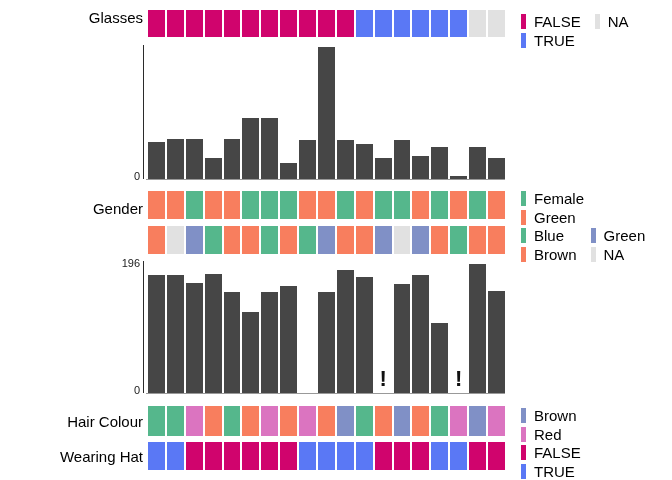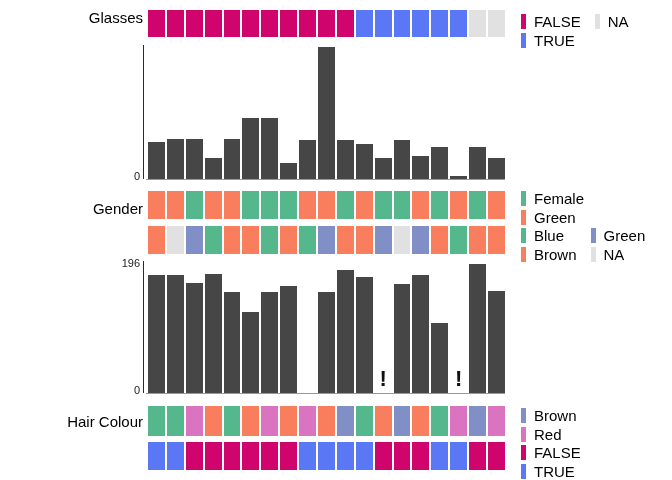--- a/index.html
+++ b/index.html
@@ -321,20 +321,21 @@
         <div class="legend-item">
           <div class="legend-swatch" style="background: rgb(128, 144, 198);"></div>
           <div class="legend-label">Brown</div>
         </div>
         <div class="legend-item">
           <div class="legend-swatch" style="background: rgb(219, 116, 192);"></div>
           <div class="legend-label">Red</div>
         </div>
       </div>
     </div>
+    <div class="row-label" style="left: 0px; width: 143px; top: 456px;">Wearing Hat</div>
     <div class="strip" style="left: 148px; top: 442px; width: 357px; height: 28px;">
       <div class="tile" title="TRUE" style="background: rgb(90, 120, 245);"></div>
       <div class="tile" title="TRUE" style="background: rgb(90, 120, 245);"></div>
       <div class="tile" title="FALSE" style="background: rgb(208, 4, 109);"></div>
       <div class="tile" title="FALSE" style="background: rgb(208, 4, 109);"></div>
       <div class="tile" title="FALSE" style="background: rgb(208, 4, 109);"></div>
       <div class="tile" title="FALSE" style="background: rgb(208, 4, 109);"></div>
       <div class="tile" title="FALSE" style="background: rgb(208, 4, 109);"></div>
       <div class="tile" title="FALSE" style="background: rgb(208, 4, 109);"></div>
       <div class="tile" title="TRUE" style="background: rgb(90, 120, 245);"></div>

